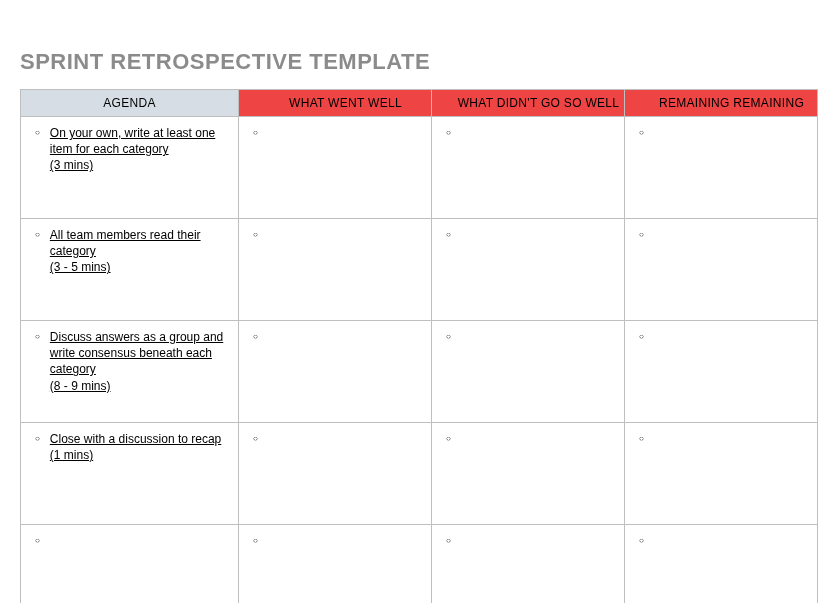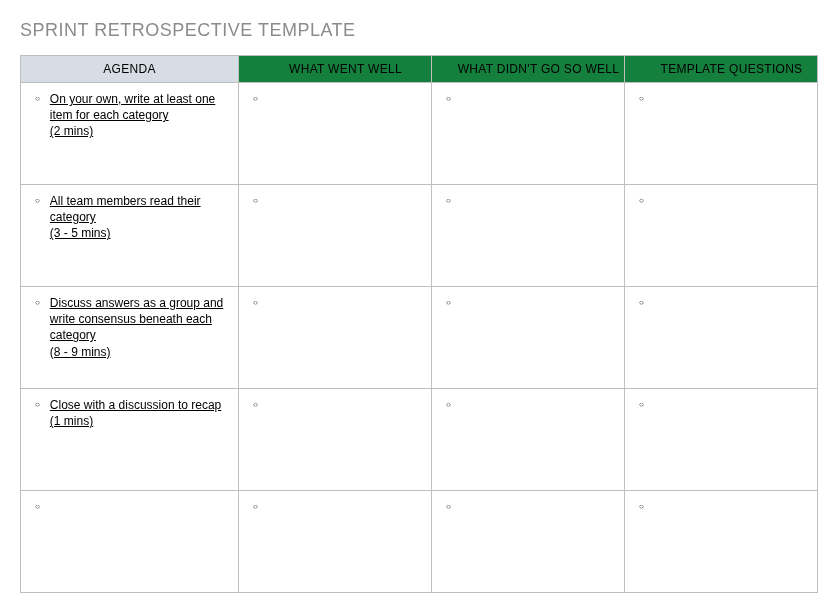--- a/index.html
+++ b/index.html
@@ -7,25 +7,26 @@
       margin: 0;
       padding: 0;
     }
     body {
       font-family: "Century Gothic", "Avant Garde", sans-serif;
       background: #ffffff;
       padding: 20px 20px 20px 20px;
       width: 837px;
     }
     .page-title {
-      font-size: 18px;
-      font-weight: normal;
+      font-size: 22px;
+      font-weight: bold;
       color: #8b8b8b;
       letter-spacing: 0.5px;
       margin-bottom: 14px;
+      margin-top: 29px;
     }
     table {
       border-collapse: collapse;
       width: 797px;
       table-layout: fixed;
     }
     th, td {
       border: 1px solid #bfbfbf;
       vertical-align: top;
       font-size: 12px;
@@ -33,21 +34,21 @@
     }
     th {
       background: #d6dde4;
       font-weight: normal;
       text-align: center;
       padding: 6px 4px;
       font-size: 12px;
       letter-spacing: 0.3px;
     }
     th.plain {
-      background: #15803d;
+      background: #ef4444;
       padding-left: 25px;
     }
     td {
       height: 102px;
       padding: 8px 10px 8px 10px;
     }
     .cell-inner {
       display: flex;
       align-items: flex-start;
       gap: 10px;
@@ -80,32 +81,32 @@
     <col class="col-agenda">
     <col class="col-other">
     <col class="col-other">
     <col class="col-other">
   </colgroup>
   <thead>
     <tr>
       <th>AGENDA</th>
       <th class="plain">WHAT WENT WELL</th>
       <th class="plain">WHAT DIDN'T GO SO WELL</th>
-      <th class="plain">TEMPLATE QUESTIONS</th>
+      <th class="plain">REMAINING REMAINING</th>
     </tr>
   </thead>
   <tbody>
 
     <tr>
       <td>
         <div class="cell-inner">
           <span class="bullet">○</span>
           <span class="agenda-text">
             <span>On your own, write at least one item for each category</span>
-            <span class="agenda-duration">(2 mins)</span>
+            <span class="agenda-duration">(3 mins)</span>
           </span>
         </div>
       </td>
       <td>
         <div class="cell-inner">
           <span class="bullet">○</span>
           <span></span>
         </div>
       </td>
       <td>

